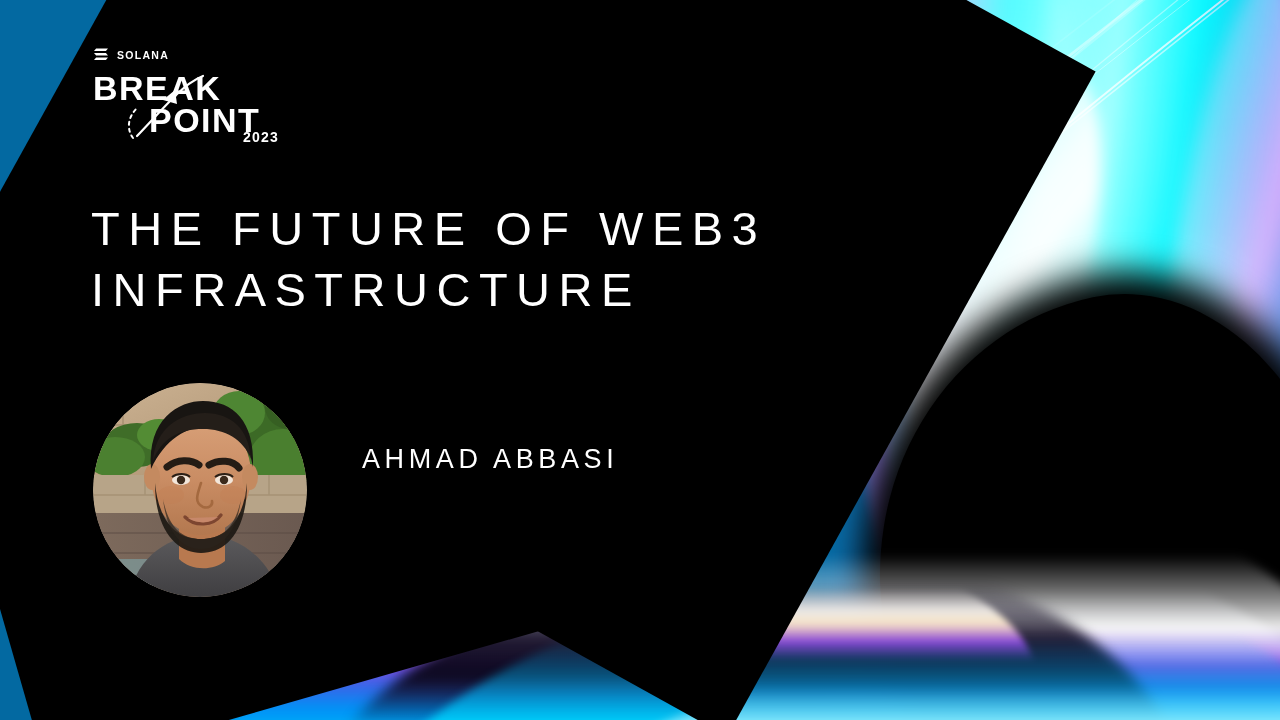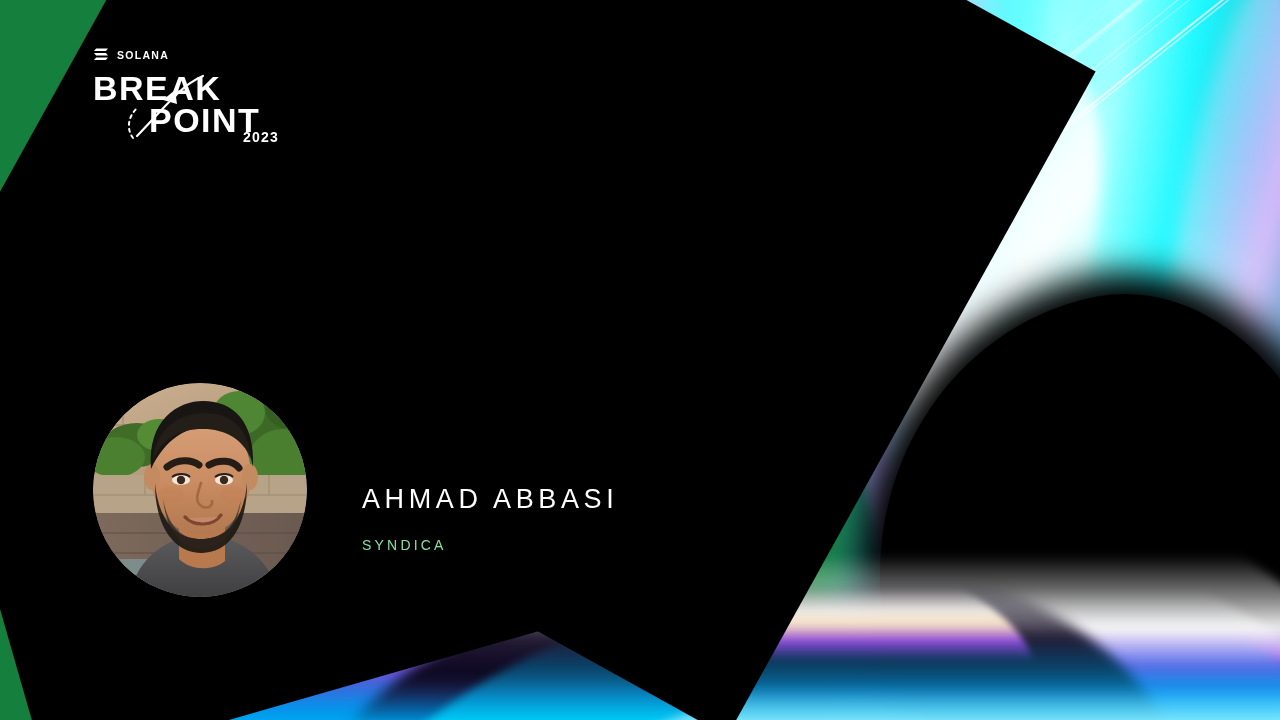--- a/index.html
+++ b/index.html
@@ -4,21 +4,21 @@
 <title>Breakpoint 2023 Talk Slide</title>
 <style>
   html,body{margin:0;padding:0;background:#000;}
   body{
     font-family:"Liberation Sans","DejaVu Sans",sans-serif;
     -webkit-font-smoothing:antialiased;
   }
   .slide{
     position:relative;
     width:1280px;height:720px;
-    background:#15803d;
+    background:#0369a1;
     overflow:hidden;
   }
 
   
   .artwork{
     position:absolute;inset:0;
     overflow:hidden;
     pointer-events:none;
   }
   .art-layer{position:absolute;}
@@ -237,21 +237,21 @@
 
   
   .avatar{
     position:absolute;left:93px;top:383px;
     width:214px;height:214px;border-radius:50%;
     overflow:hidden;
     background:#0a0a0a;
   }
   .avatar svg{display:block;width:214px;height:214px;}
 
-  .speaker-text{position:absolute;left:362px;top:446px;margin-top:40px;}
+  .speaker-text{position:absolute;left:362px;top:446px;}
   .speaker-name{
     color:#ffffff;
     font-size:27px;
     font-weight:400;
     letter-spacing:4.6px;
     line-height:1;
     text-transform:uppercase;
     white-space:nowrap;
   }
   .speaker-meta{
@@ -333,20 +333,22 @@
       <text x="150" y="72" fill="#ffffff" font-family="'Liberation Sans', sans-serif" font-size="14" font-weight="700" letter-spacing="1.2">2023</text>
 
       <g>
         <path d="M44 66 C 52 58, 66 42, 82 26 C 92 16, 100 10, 110 6" stroke="#ffffff" stroke-width="2.2" fill="none" stroke-linecap="round"></path>
         <path d="M40 68 C 34 60, 34 48, 44 38" stroke="#ffffff" stroke-width="2" fill="none" stroke-linecap="round" stroke-dasharray="3 4"></path>
         <path d="M70 30 L 82 20 L 84 34 Z" fill="#ffffff"></path>
       </g>
     </svg>
   </div>
 
+  <div class="title">THE FUTURE OF WEB3
+INFRASTRUCTURE</div>
 
   <div class="avatar">
     <svg viewBox="0 0 214 214">
       <defs>
         <clipPath id="circleClip">
             <circle cx="107" cy="107" r="107"></circle>
           </clipPath>
         <linearGradient id="skin" x1="0" y1="0" x2="0" y2="1">
           <stop offset="0%" stop-color="#d9a179"></stop>
           <stop offset="55%" stop-color="#c98c63"></stop>
@@ -443,17 +445,16 @@
 
         <ellipse cx="78" cy="112" rx="13" ry="9" fill="#c27e53" opacity=".35"></ellipse>
         <ellipse cx="140" cy="112" rx="13" ry="9" fill="#c27e53" opacity=".35"></ellipse>
       </g>
     </svg>
   </div>
 
   <div class="speaker-text">
     <div class="speaker-name">AHMAD ABBASI</div>
     <div class="speaker-meta">
-      <div>SYNDICA</div>
     </div>
   </div>
 
 </div>
 
 </body></html>

